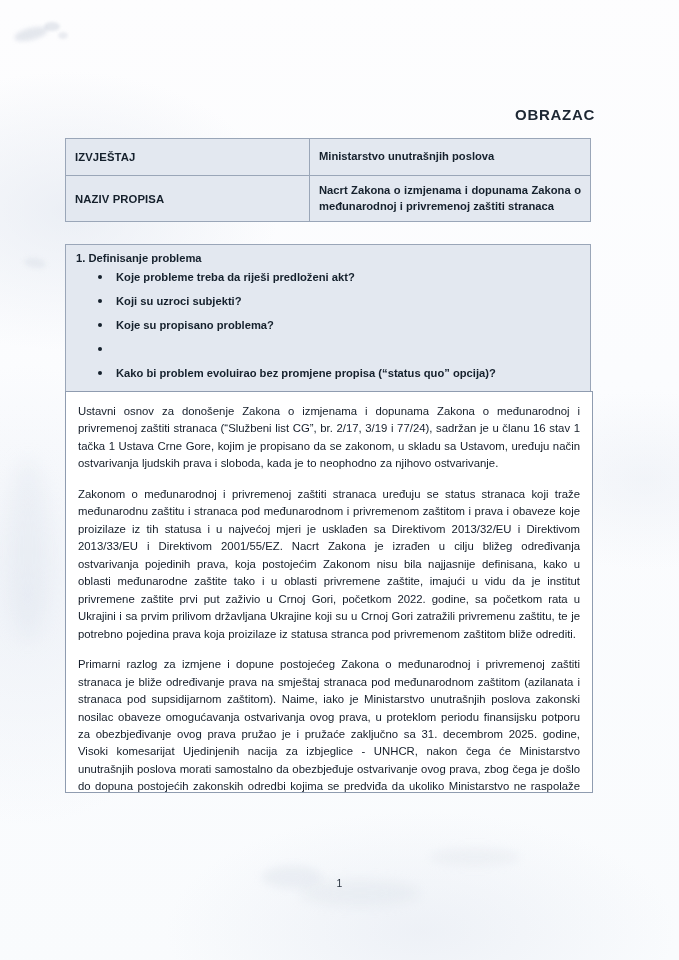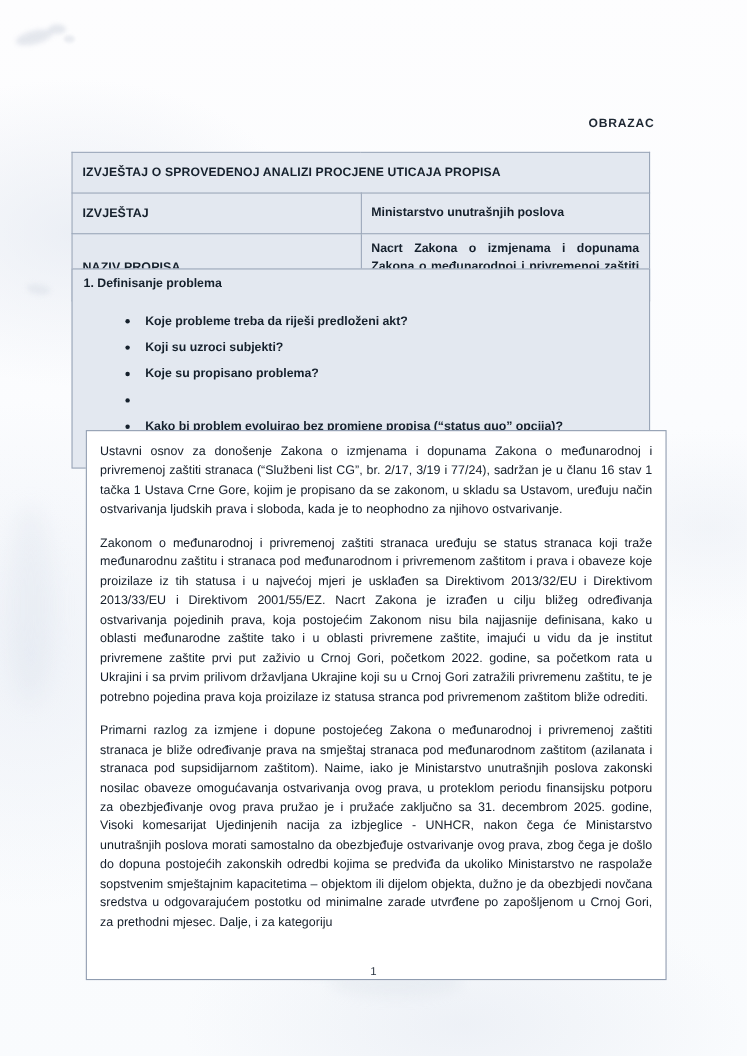--- a/index.html
+++ b/index.html
@@ -53,21 +53,21 @@
   .smudge.s8 { left: 8px;   top: 460px; width: 40px; height: 180px;
                background: rgba(214,221,232,0.28); filter: blur(9px); }
 
   
   #obrazac-label {
     position: absolute;
     left: 300px;
     top: 106px;
     width: 295px;
     text-align: right;
-    font-size: 11px;
+    font-size: 15px;
     font-weight: bold;
     letter-spacing: 0.7px;
     color: #1d2733;
   }
 
   
   #form-table {
     position: absolute;
     left: 65px;
     top: 138px;
@@ -119,21 +119,21 @@
     padding: 7px 10px 9px 10px;
   }
   #section-heading {
     font-size: 11.2px;
     font-weight: bold;
     color: #15202c;
     margin: 0 0 1px 0;
   }
   #question-list {
     list-style: none;
-    margin: 16px;
+    margin: 0;
     padding: 0;
   }
   #question-list li {
     position: relative;
     font-size: 11.2px;
     font-weight: bold;
     color: #15202c;
     padding-left: 40px;
     margin: 0;
     height: 24px;
@@ -146,24 +146,24 @@
     top: 10px;
     width: 4px;
     height: 4px;
     background: #15202c;
     border-radius: 50%;
   }
 
   
   #body-block {
     position: absolute;
-    left: 78px;
+    left: 65px;
     top: 391px;
     width: 528px;
-    height: 500px;
+    height: 402px;
     box-sizing: border-box;
     border: 1px solid #8f9cb0;
     background: #ffffff;
     padding: 11px 12px 6px 12px;
     overflow: hidden;
   }
   #body-block p {
     margin: 0;
     font-size: 11.35px;
     line-height: 1.54;
@@ -198,23 +198,20 @@
   <div class="smudge s4"></div>
   <div class="smudge s5"></div>
   <div class="smudge s6"></div>
   <div class="smudge s7"></div>
   <div class="smudge s8"></div>
 
   <div id="obrazac-label">OBRAZAC</div>
 
   <table id="form-table">
     <tbody>
-      <tr>
-        <td class="tbl-title" colspan="2">IZVJEŠTAJ O SPROVEDENOJ ANALIZI PROCJENE UTICAJA PROPISA</td>
-      </tr>
       <tr class="row-predlagac">
         <td class="tbl-key">IZVJEŠTAJ</td>
         <td class="tbl-val">Ministarstvo unutrašnjih poslova</td>
       </tr>
       <tr class="row-naziv">
         <td class="tbl-key">NAZIV PROPISA</td>
         <td class="tbl-val two-line">Nacrt Zakona o izmjenama i dopunama Zakona o međunarodnoj i privremenoj zaštiti stranaca</td>
       </tr>
     </tbody>
   </table>

